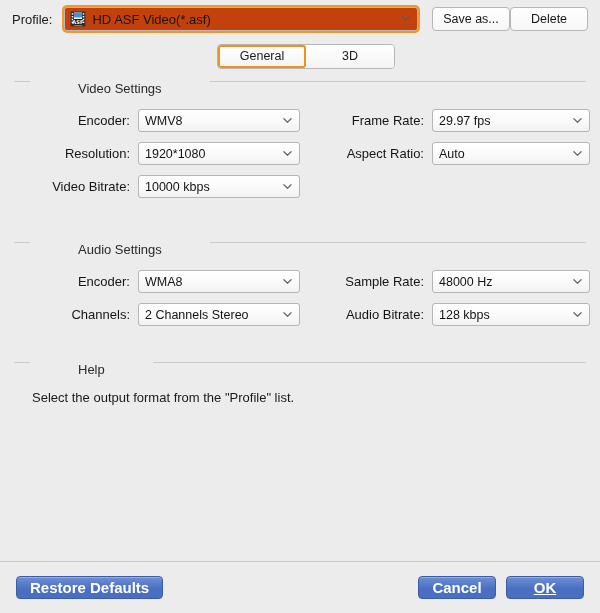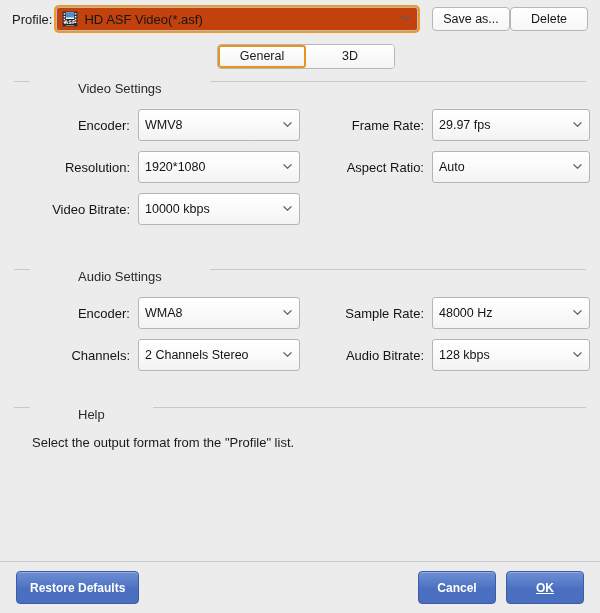--- a/index.html
+++ b/index.html
@@ -64,21 +64,21 @@
     height: 38px;
     display: flex;
     align-items: center;
     padding: 0 12px;
     background: #ececec;
     box-sizing: border-box;
   }
   .profile-label {
     font-size: 13px;
     color: #1a1a1a;
-    margin-right: 4px;
+    margin-right: 12px;
     white-space: nowrap;
   }
   .profile-combo {
     position: relative;
     flex: 1 1 auto;
     height: 24px;
     background: #c2410c;
     border: 1px solid #b9b9b9;
     border-radius: 3px;
     box-shadow: 0 0 0 2px rgba(236,150,35,0.95);
@@ -205,21 +205,21 @@
     text-align: right;
     font-size: 13px;
     color: #141414;
     padding-right: 8px;
     white-space: nowrap;
   }
   .spacer { }
 
   .select {
     position: relative;
-    height: 32px;
+    height: 23px;
     background: linear-gradient(to bottom, #ffffff 0%, #fafafa 55%, #f2f2f2 100%);
     border: 1px solid #b5b5b5;
     border-radius: 3px;
     box-sizing: border-box;
     display: flex;
     align-items: center;
     padding: 0 18px 0 6px;
     font-size: 12.5px;
     color: #131313;
     cursor: pointer;
@@ -240,28 +240,28 @@
   .footer {
     flex: 0 0 52px;
     border-top: 1px solid #c9c9c9;
     background: #ececec;
     display: flex;
     align-items: center;
     padding: 0 16px;
     box-sizing: border-box;
   }
   .btn-blue {
-    height: 33px;
+    height: 23px;
     padding: 0 13px;
     background: linear-gradient(to bottom, #6e8fd4 0%, #4f73c2 50%, #4a6ec0 51%, #4a6ec0 100%);
     border: 1px solid #3d5ca6;
     border-radius: 4px;
     color: #ffffff;
     font-family: "Liberation Sans", sans-serif;
-    font-size: 12px;
+    font-size: 15px;
     font-weight: bold;
     cursor: pointer;
     box-sizing: border-box;
     box-shadow: inset 0 1px 0 rgba(255,255,255,0.28);
   }
   .footer-spacer { flex: 1 1 auto; }
   .btn-cancel { min-width: 78px; margin-right: 10px; }
   .btn-ok { min-width: 78px; text-decoration: underline; }
 </style>
 </head>

